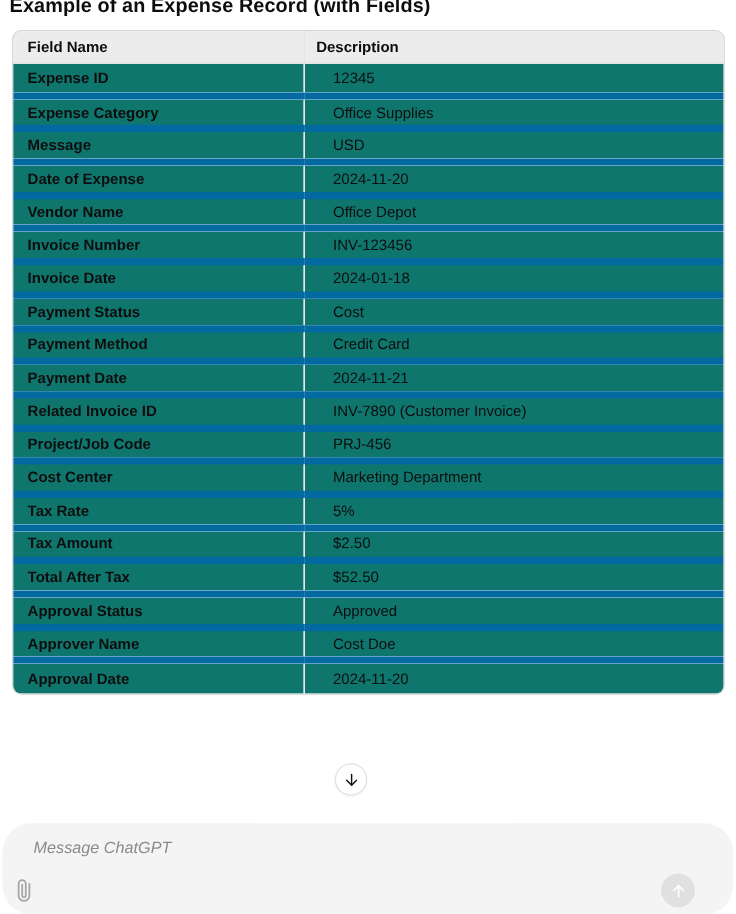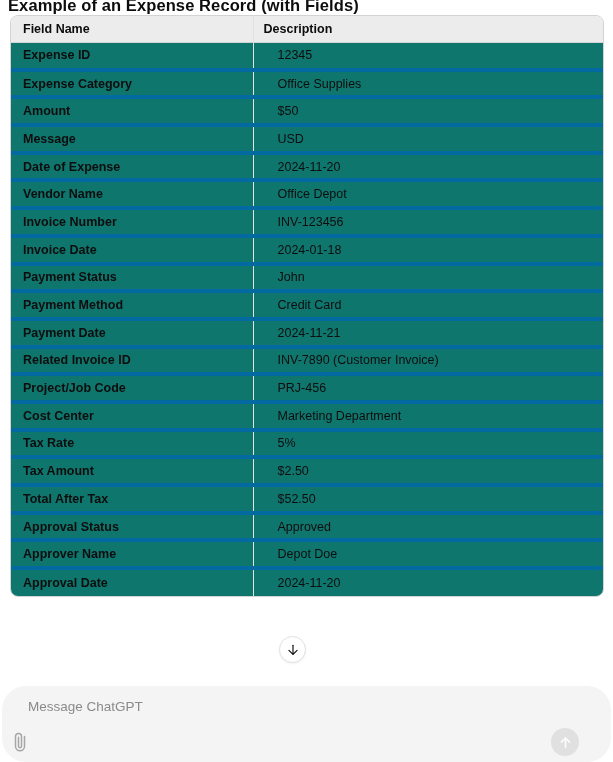--- a/index.html
+++ b/index.html
@@ -5,46 +5,46 @@
   * { margin:0; padding:0; box-sizing:border-box; }
   html,body { width:613px; height:762px; background:#ffffff; overflow:hidden;
               font-family:"Liberation Sans","DejaVu Sans",sans-serif; color:#0d0d0d; }
   .stage { position:relative; width:554px; height:762px; background:#fff; }
 
   
   .page-title { position:absolute; left:8px; top:-4px; font-size:16.5px; font-weight:700;
                 letter-spacing:.1px; color:#0d0d0d; white-space:nowrap; }
 
   
-  .table-wrap { position:absolute; left:10px; top:15px; width:594px;
+  .table-wrap { position:absolute; left:10px; top:25px; width:594px;
                 border:1px solid #d3d3d3; border-radius:8px; overflow:hidden; background:#fff; }
   table { width:100%; border-collapse:collapse; table-layout:fixed; font-size:12.5px; }
   col.c1 { width:242px; }
   th { background:#ececec; height:26px; font-weight:600; font-size:12.5px; text-align:left;
        padding:0 6px 0 12px; border-bottom:1px solid #d3d3d3; color:#0d0d0d; }
   td { height:27.7px; padding:0 6px 0 12px; vertical-align:middle; background:#0f766e;
        white-space:nowrap; overflow:hidden; }
-  tbody tr + tr td { border-top:4px solid #0369a1; }
+  tbody tr + tr td { border-top:6px solid #0369a1; }
   th + th, td + td { border-left:1px solid #e2e2e2; padding-left:10px; }
   td.field { font-weight:600; }
   td.desc  { font-weight:400;padding-left:24px; }
 
   
   .scroll-btn { position:absolute; left:279px; top:636px; width:27px; height:27px;
                 border-radius:50%; background:#ffffff; border:1px solid #e1e1e1;
                 box-shadow:0 1px 2px rgba(0,0,0,.06); display:flex; align-items:center;
                 justify-content:center; cursor:pointer; }
 
   
   .composer { position:absolute; left:2px; top:686px; width:609px; height:76px;
               background:#f4f4f4; border-radius:24px; }
   .composer textarea { position:absolute; left:0; top:0; width:100%; height:40px;
               background:transparent; border:none; outline:none; resize:none;
               padding:13px 20px 0 26px; font-family:"Liberation Sans","DejaVu Sans",sans-serif;
-              font-size:13.5px; color:#0d0d0d; }
+              font-size:13.5px; color:#0d0d0d;font-style:italic; }
   .composer textarea::placeholder { color:#8a8a8a; opacity:1; }
   .attach-btn { position:absolute; left:6px; top:44px; width:24px; height:24px;
               display:flex; align-items:center; justify-content:center;
               background:transparent; border:none; cursor:pointer; }
   .send-btn { position:absolute; right:32px; top:42px; width:28px; height:28px;
               border-radius:50%; background:#e0e0e0; border:none; display:flex;
               align-items:center; justify-content:center; cursor:default; }
 </style>
 </head>
 <body>
@@ -70,24 +70,20 @@
       <td class="field">Expense ID</td>
       <td class="desc">12345</td>
     </tr>
 
     <tr>
       <td class="field">Expense Category</td>
       <td class="desc">Office Supplies</td>
     </tr>
 
 
-    <tr>
-      <td class="field">Amount</td>
-      <td class="desc">$50</td>
-    </tr>
 
     <tr>
       <td class="field">Message</td>
       <td class="desc">USD</td>
     </tr>
 
     <tr>
       <td class="field">Date of Expense</td>
       <td class="desc">2024-11-20</td>
     </tr>
@@ -103,21 +99,21 @@
     </tr>
 
     <tr>
       <td class="field">Invoice Date</td>
       <td class="desc">2024-01-18</td>
     </tr>
 
 
     <tr>
       <td class="field">Payment Status</td>
-      <td class="desc">John</td>
+      <td class="desc">Cost</td>
     </tr>
 
     <tr>
       <td class="field">Payment Method</td>
       <td class="desc">Credit Card</td>
     </tr>
 
     <tr>
       <td class="field">Payment Date</td>
       <td class="desc">2024-11-21</td>
@@ -153,21 +149,21 @@
       <td class="desc">$52.50</td>
     </tr>
 
     <tr>
       <td class="field">Approval Status</td>
       <td class="desc">Approved</td>
     </tr>
 
     <tr>
       <td class="field">Approver Name</td>
-      <td class="desc">Depot Doe</td>
+      <td class="desc">Cost Doe</td>
     </tr>
 
     <tr>
       <td class="field">Approval Date</td>
       <td class="desc">2024-11-20</td>
     </tr>
   </tbody>
     </table>
   </div>
 

